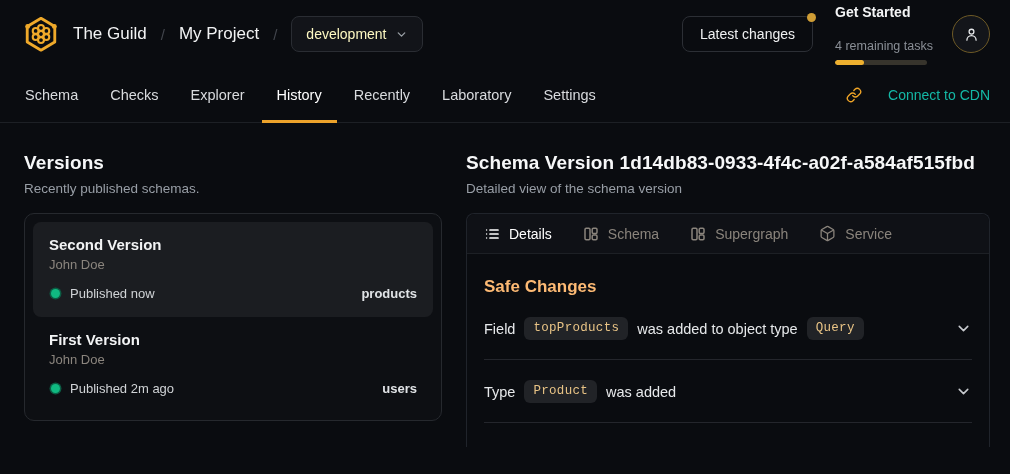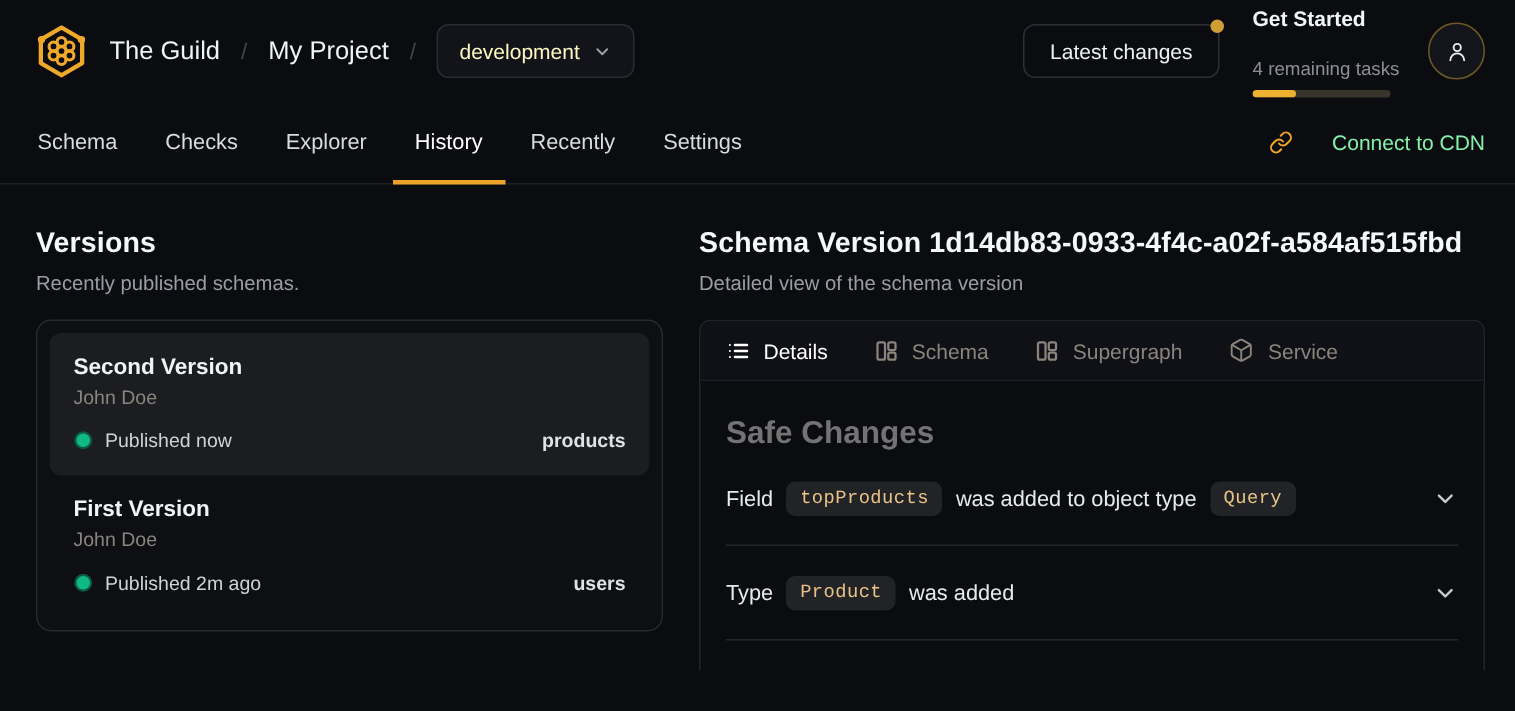--- a/index.html
+++ b/index.html
@@ -80,21 +80,21 @@
   }
   .nav-tab.active { color: #ffffff; font-weight: 500; }
   .nav-tab.active::after {
     content: "";
     position: absolute; left: 0; right: 0; bottom: -1px;
     height: 3px; background: #eda32b;
   }
   .cdn-link {
     margin-left: auto;
     display: flex; align-items: center; gap: 26px;
-    color: #86efac; font-size: 14px; font-weight: 500;
+    color: #14b8a6; font-size: 14px; font-weight: 500;
     cursor: pointer;
   }
 
   
   .main { display: flex; }
   .left-col { width: 466px; flex: none; padding: 29px 24px 0 24px; }
   .right-col { flex: 1; padding: 29px 20px 0 0; }
   .panel-title { font-size: 19px; font-weight: 700; color: #f6f7f8; letter-spacing: 0.1px; }
   .panel-sub { margin-top: 7px; font-size: 13.5px; color: #989ea6; }
 
@@ -126,21 +126,21 @@
   .detail-tabs {
     display: flex; align-items: center; gap: 31px;
     background: #0f1116;
     border-bottom: 1px solid #1d2025;
     border-radius: 8px 8px 0 0;
     padding: 11px 17px;
   }
   .dtab { display: flex; align-items: center; gap: 9px; font-size: 14px; color: #8a847c; cursor: pointer; }
   .dtab.active { color: #ffffff; font-weight: 500; }
   .detail-body { padding: 0 17px; }
-  .section-title { margin-top: 23px; font-size: 21px; font-weight: 700; color: #737373; }
+  .section-title { margin-top: 23px; font-size: 17px; font-weight: 700; color: #fdba74; }
   .change-row {
     display: flex; align-items: center;
     padding: 20px 0 19px;
     border-bottom: 1px solid #24262c;
     font-size: 14.5px; color: #e7e9eb;
     cursor: pointer;
   }
   .change-row .txt { margin-right: 9px; }
   .chip {
     font-family: "Liberation Mono", monospace;
@@ -210,20 +210,21 @@
   </div>
 </div>
 
 <div class="nav">
   <div id="nav-tabs" style="display:flex;">
       <div class="nav-tab">Schema</div>
       <div class="nav-tab">Checks</div>
       <div class="nav-tab">Explorer</div>
       <div class="nav-tab active">History</div>
       <div class="nav-tab">Recently</div>
+      <div class="nav-tab">Laboratory</div>
       <div class="nav-tab">Settings</div>
     </div>
   <div class="cdn-link">
     <span>
       <svg width="16" height="16" viewBox="0 0 24 24" fill="none" stroke="#f0a527" stroke-width="2" stroke-linecap="round" stroke-linejoin="round">
         <path d="M10 13a5 5 0 0 0 7.54.54l3-3a5 5 0 0 0-7.07-7.07l-1.72 1.71"></path>
         <path d="M14 11a5 5 0 0 0-7.54-.54l-3 3a5 5 0 0 0 7.07 7.07l1.71-1.71"></path>
       </svg>
     </span>
     <span>Connect to CDN</span>

